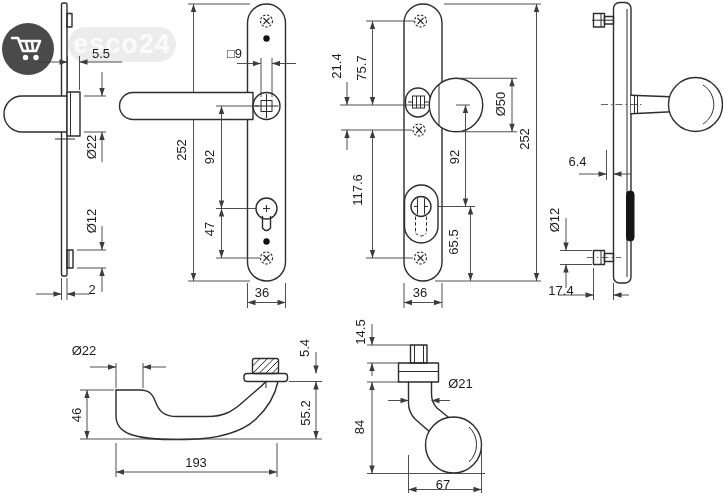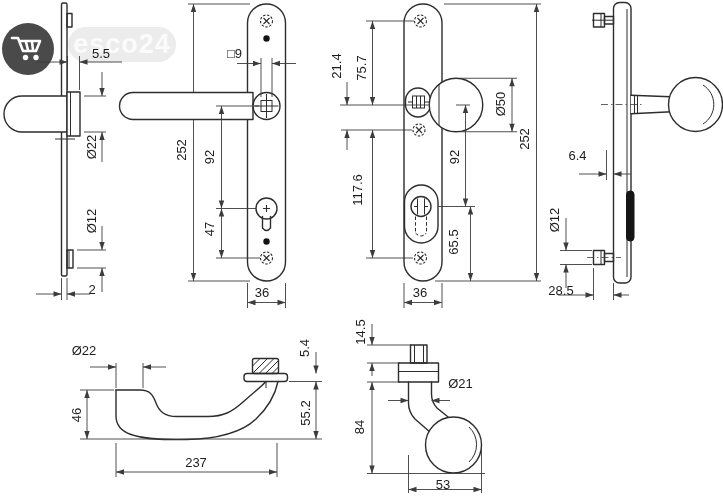--- a/index.html
+++ b/index.html
@@ -256,28 +256,28 @@
 
   <span class="dim v" style="left:361px;top:68px">75.7</span>
   <span class="dim v" style="left:336px;top:66px">21.4</span>
   <span class="dim v" style="left:500px;top:104px">Ø50</span>
   <span class="dim v" style="left:453.5px;top:157px">92</span>
   <span class="dim v" style="left:357px;top:190px">117.6</span>
   <span class="dim v" style="left:452.5px;top:241.5px">65.5</span>
   <span class="dim v" style="left:524px;top:139px">252</span>
   <span class="dim" style="left:420px;top:291.5px">36</span>
 
-  <span class="dim" style="left:577.5px;top:155px">6.4</span>
+  <span class="dim" style="left:577.5px;top:161px">6.4</span>
   <span class="dim v" style="left:554px;top:220px">Ø12</span>
-  <span class="dim" style="left:561px;top:289.5px">28.5</span>
+  <span class="dim" style="left:561px;top:289.5px">17.4</span>
 
   <span class="dim" style="left:84px;top:349.5px">Ø22</span>
   <span class="dim v" style="left:76px;top:415px">46</span>
   <span class="dim v" style="left:303.5px;top:347.5px">5.4</span>
   <span class="dim v" style="left:304.5px;top:412.5px">55.2</span>
-  <span class="dim" style="left:196px;top:461.5px">237</span>
+  <span class="dim" style="left:196px;top:461.5px">193</span>
 
   <span class="dim v" style="left:360px;top:331.5px">14.5</span>
   <span class="dim" style="left:460.5px;top:383px">Ø21</span>
   <span class="dim v" style="left:358.5px;top:427px">84</span>
-  <span class="dim" style="left:443px;top:483.5px">53</span>
+  <span class="dim" style="left:443px;top:483.5px">67</span>
 
 </div>
 
 </body></html>

